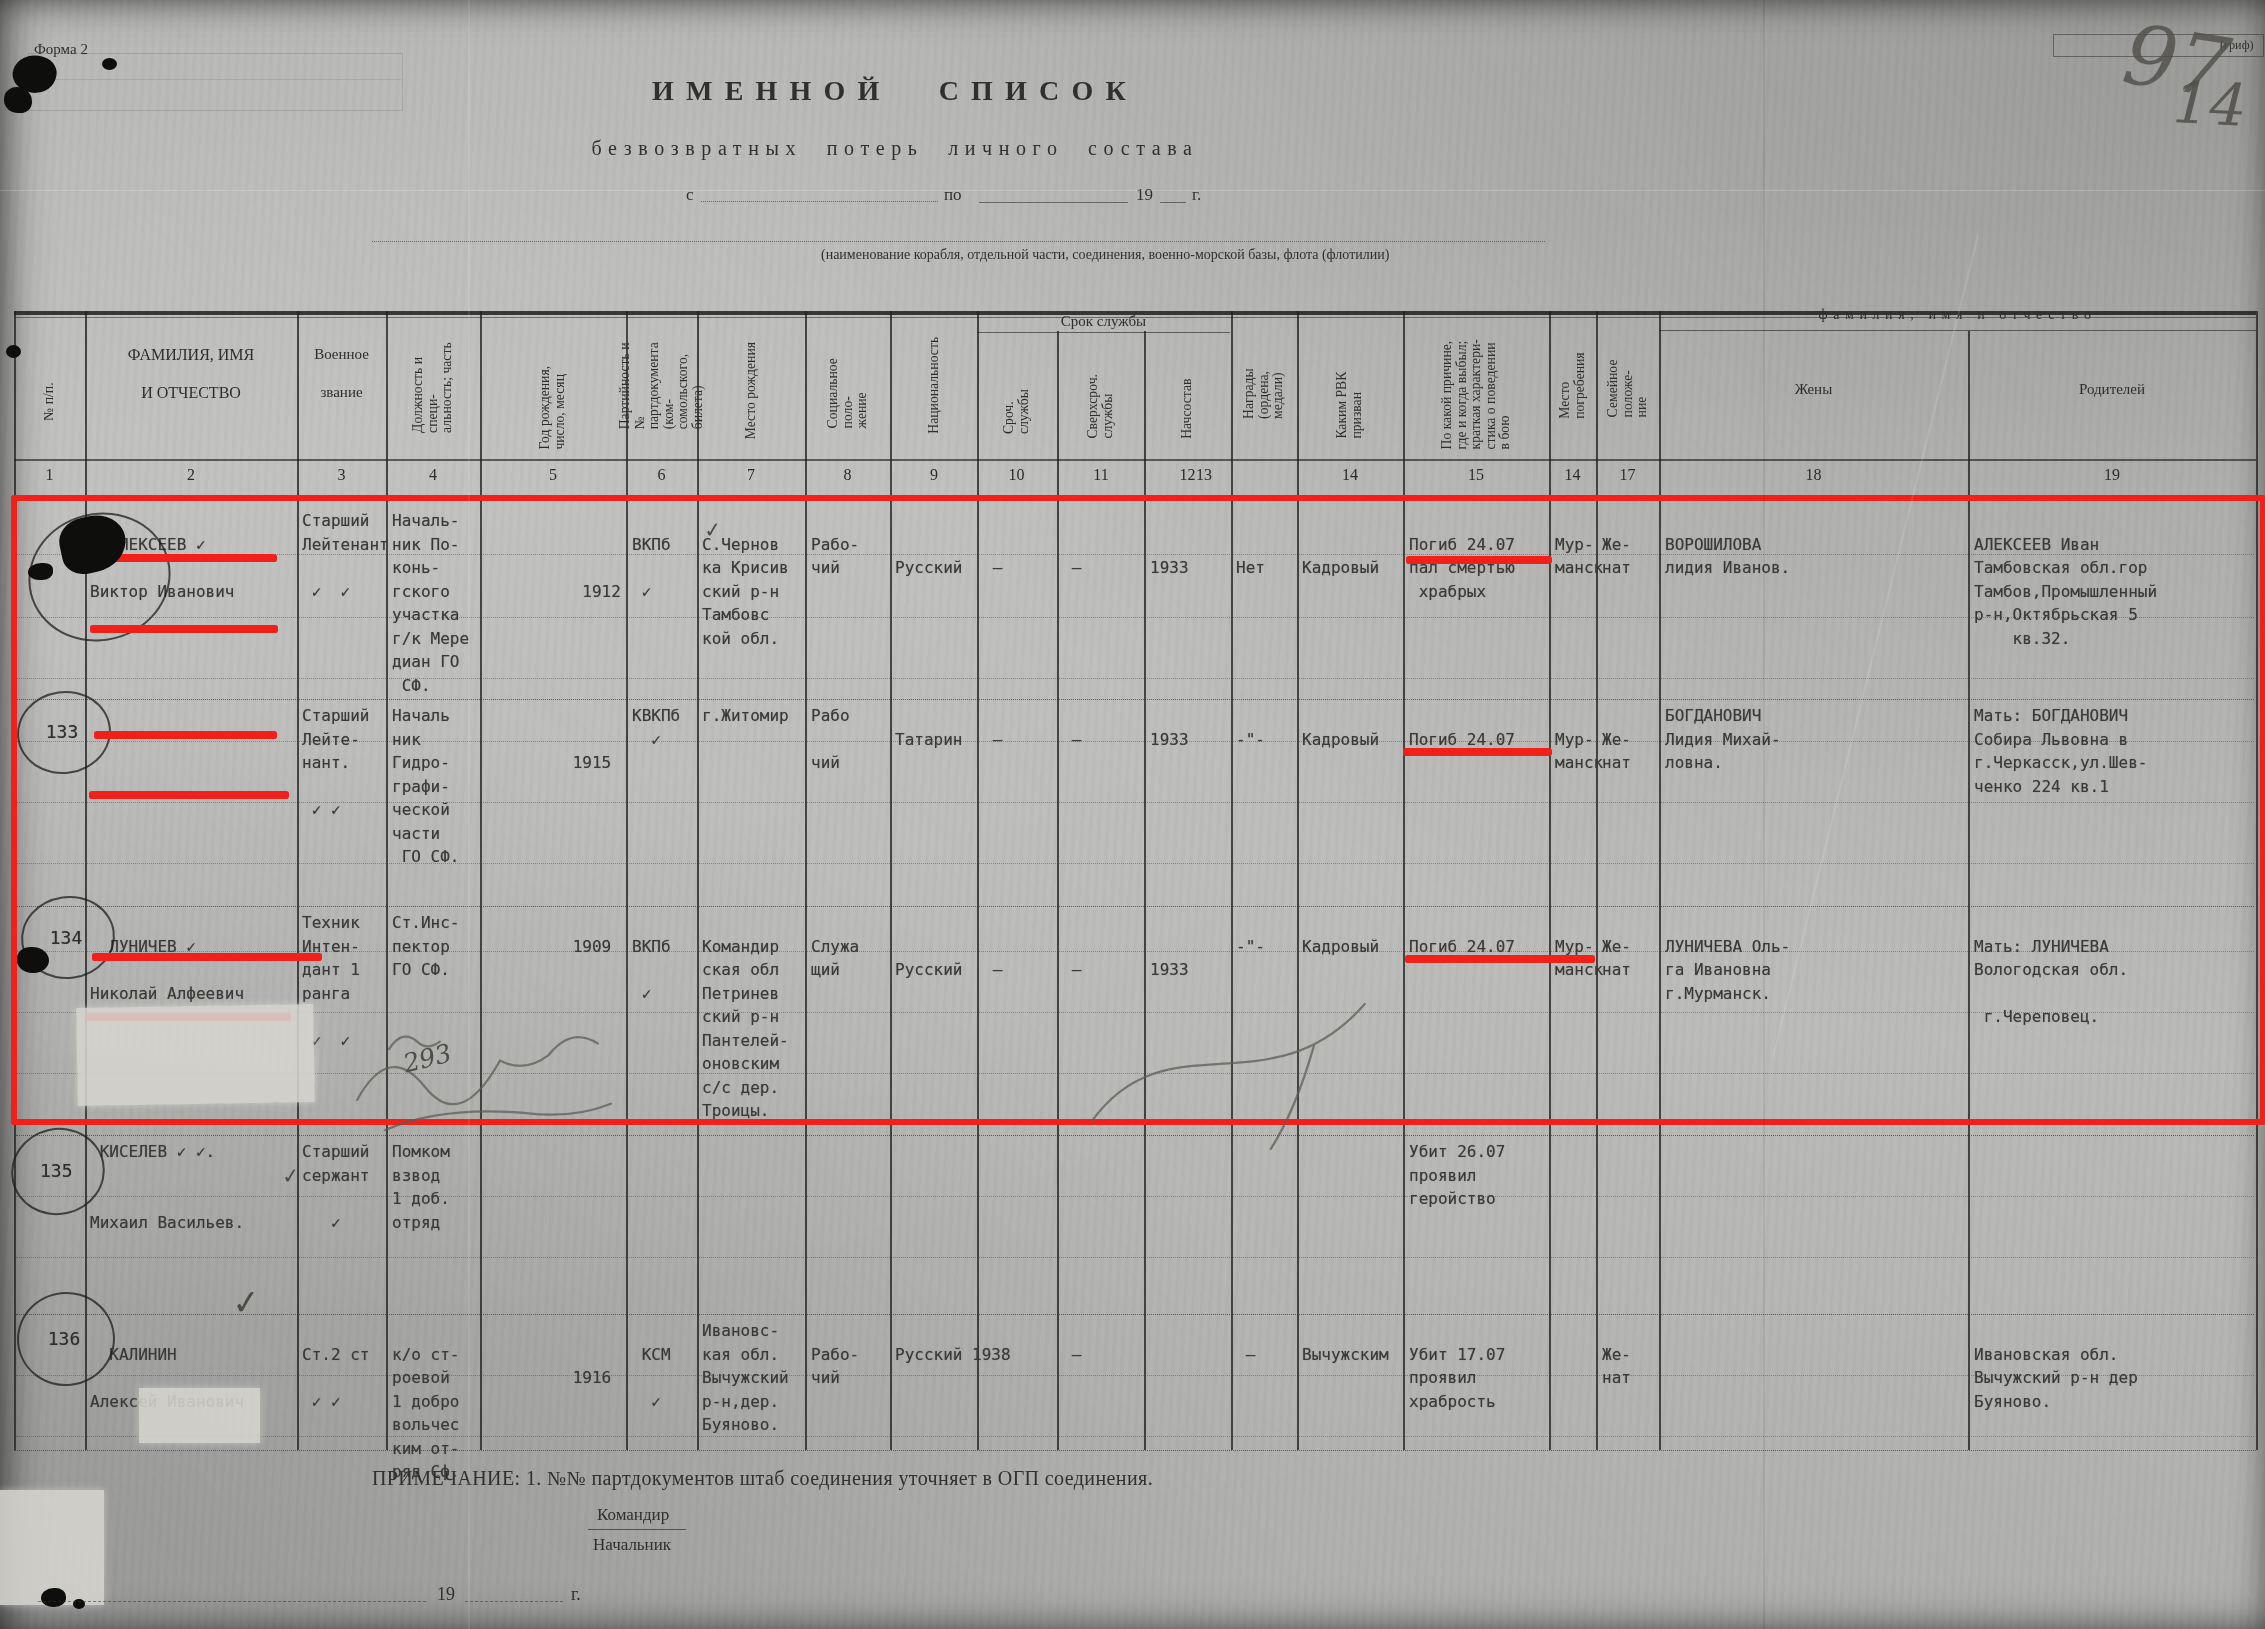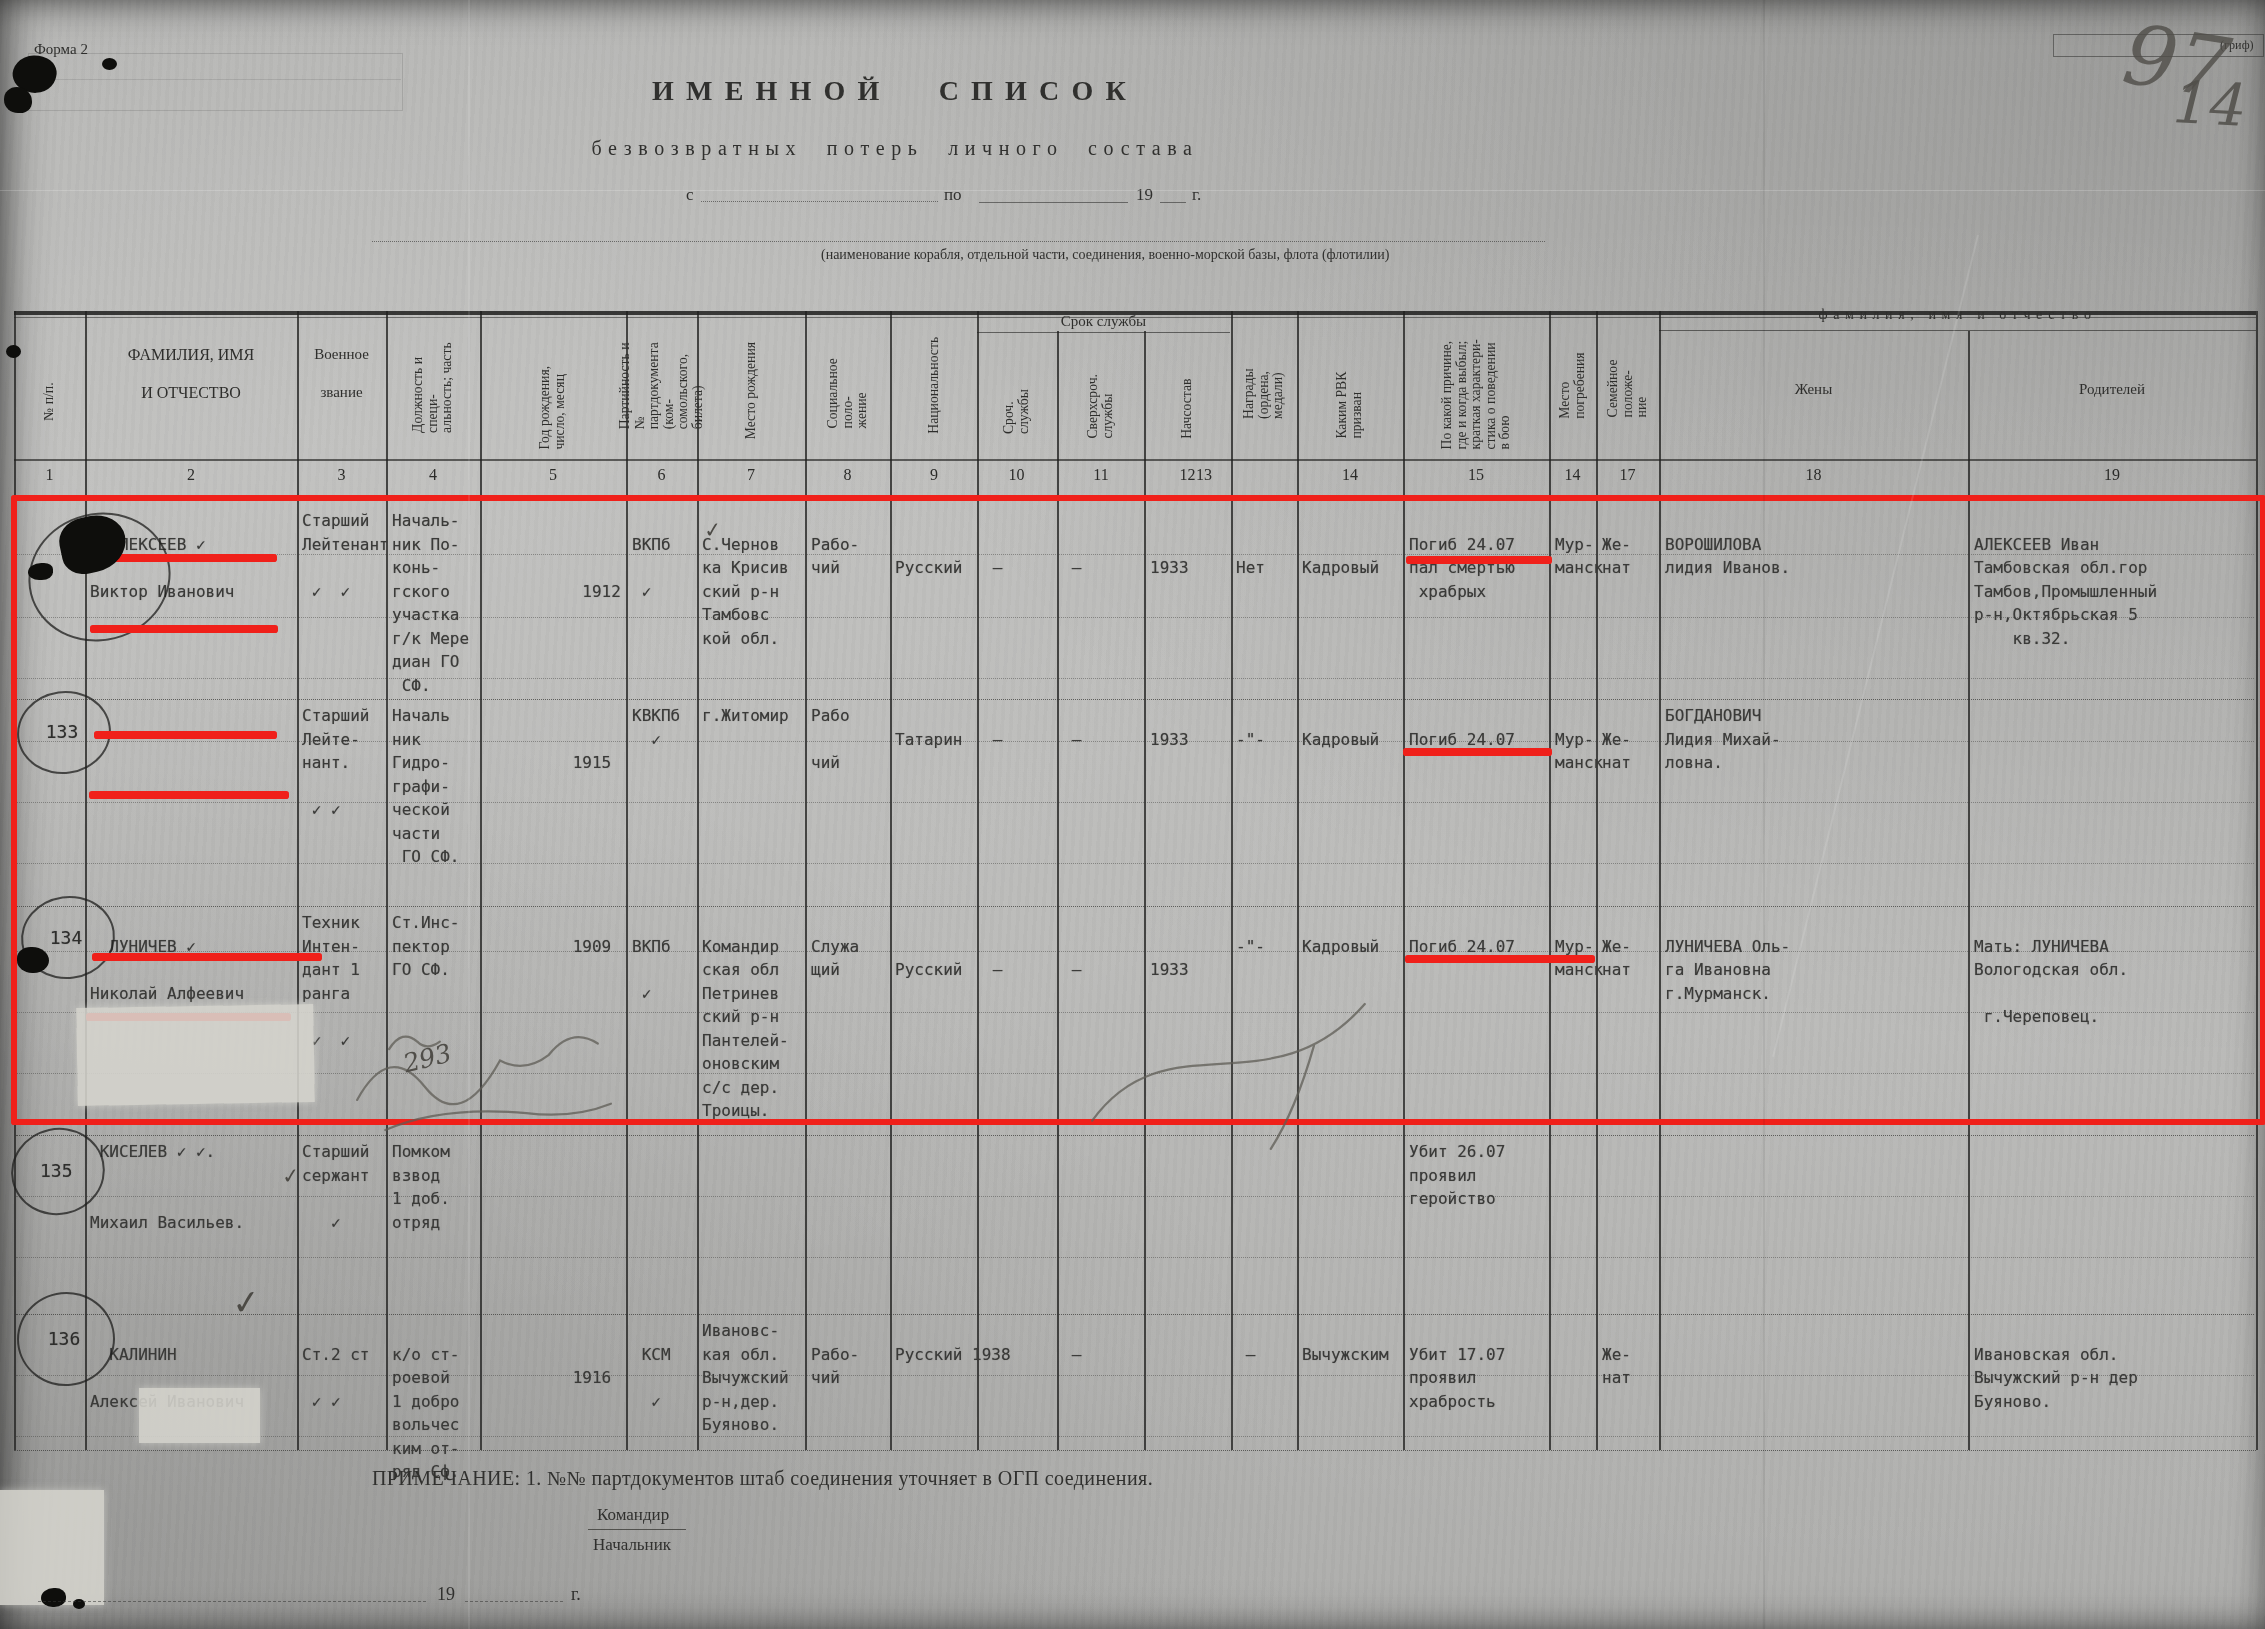--- a/index.html
+++ b/index.html
@@ -307,20 +307,24 @@
 Погиб 24.07</div>
       <div class="cell" style="left: 1555px; top: 704px;">
 Мур-
 манск</div>
       <div class="cell" style="left: 1602px; top: 704px;">
 Же-
 нат</div>
       <div class="cell" style="left: 1665px; top: 704px;">БОГДАНОВИЧ
 Лидия Михай-
 ловна.</div>
+      <div class="cell" style="left: 1974px; top: 704px;">Мать: БОГДАНОВИЧ
+Собира Львовна в
+г.Черкасск,ул.Шев-
+ченко 224 кв.1</div>
       <div class="cell" style="left: 90px; top: 911px;">
   ЛУНИЧЕВ ✓
 
 Николай Алфеевич</div>
       <div class="cell" style="left: 302px; top: 911px;">Техник
 Интен-
 дант 1
 ранга
 
  ✓  ✓</div>

